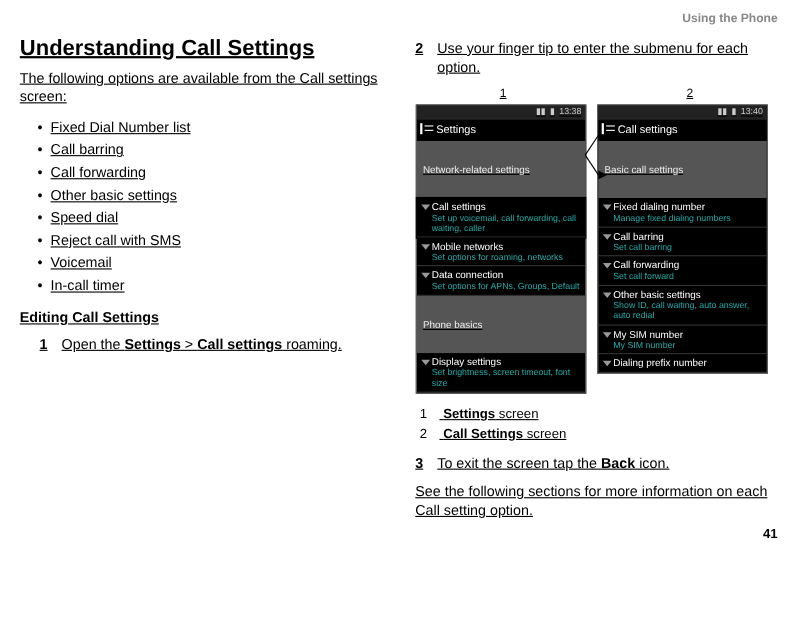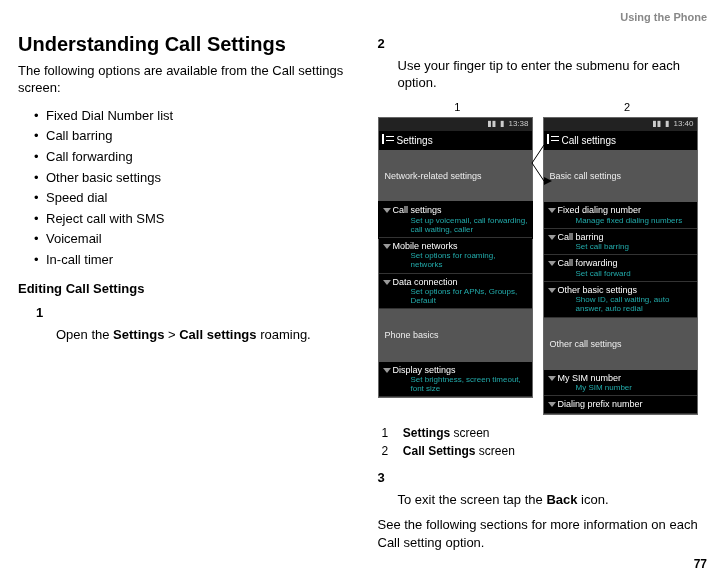--- a/index.html
+++ b/index.html
@@ -16,21 +16,21 @@
     text-align: right;
     font-size: 11px;
     font-weight: bold;
     color: #888;
     margin-bottom: 6px;
   }
   .columns {
     display: flex;
     gap: 30px;
   }
-  .col { flex: 1; }
+  .col { flex: 1; text-decoration: underline; }
   h1 {
     font-size: 20px;
     font-weight: bold;
     margin: 0 0 4px 0;
   }
   .intro { margin-bottom: 10px; }
   ul.bullets {
     list-style: none;
     padding-left: 16px;
     margin: 4px 0 12px 0;
@@ -49,21 +49,21 @@
     font-size: 13px;
     font-weight: bold;
     margin: 6px 0;
   }
   .step {
     display: flex;
     gap: 10px;
     margin: 4px 0 8px 18px;
   }
   .step-num { font-weight: bold; min-width: 10px; }
-  .step-text { flex:1;margin-top:22px; }
+  .step-text { flex:1; }
   .bold { font-weight: bold; }
   .fig-labels {
     display: flex;
     gap: 10px;
     justify-content: space-around;
     font-size: 11px;
     margin: 4px 0 2px 0;
   }
   .screens {
     display: flex;
@@ -117,21 +117,20 @@
     font-size: 9px;
     padding: 3px 4px 3px 14px;
     border-bottom: 1px solid #333;
     position: relative;
     line-height: 1.15;
   }
   .item .sub {
     color: #2aa;
     font-size: 8px;
     display: block;
-    margin-left: 18px;
   }
   .item::before{
     content:"";
     position:absolute; left:4px; top:6px;
     width:0;height:0;
     border-left:4px solid transparent;
     border-right:4px solid transparent;
     border-top:5px solid #999;
   }
   .highlight-box {
@@ -255,21 +254,20 @@
           <span class="sub">Set call barring</span>
         </div>
         <div class="item">
           <span>Call forwarding</span>
           <span class="sub">Set call forward</span>
         </div>
         <div class="item">
           <span>Other basic settings</span>
           <span class="sub">Show ID, call waiting, auto answer, auto redial</span>
         </div>
-        <div class="section-h">Other call settings</div>
         <div class="item">
           <span>My SIM number</span>
           <span class="sub">My SIM number</span>
         </div>
         <div class="item">
           <span>Dialing prefix number</span>
         </div>
       </div>
     </div>
 
@@ -288,13 +286,13 @@
       <div class="step-num">3</div>
       <div class="step-text">
         <span>To exit the screen tap the </span><span class="bold">Back</span><span> icon.</span>
       </div>
     </div>
 
     <div>See the following sections for more information on each Call setting option.</div>
   </div>
 </div>
 
-<div class="page-no">77</div>
+<div class="page-no">41</div>
 
 </body></html>

